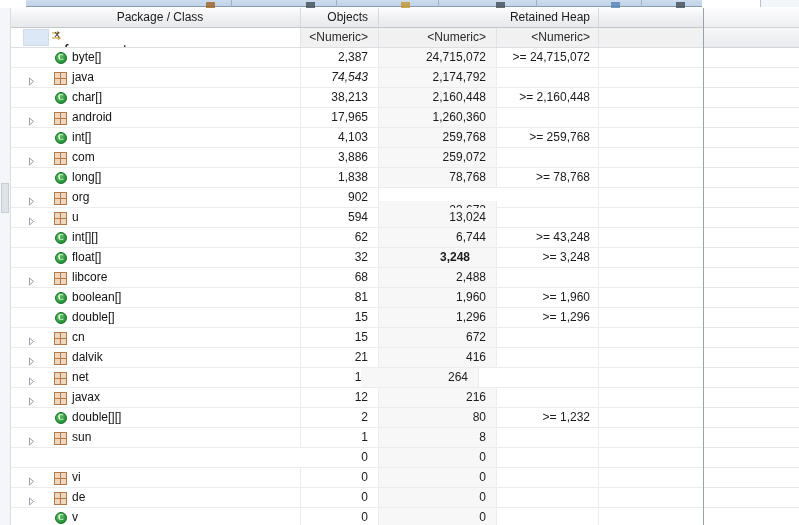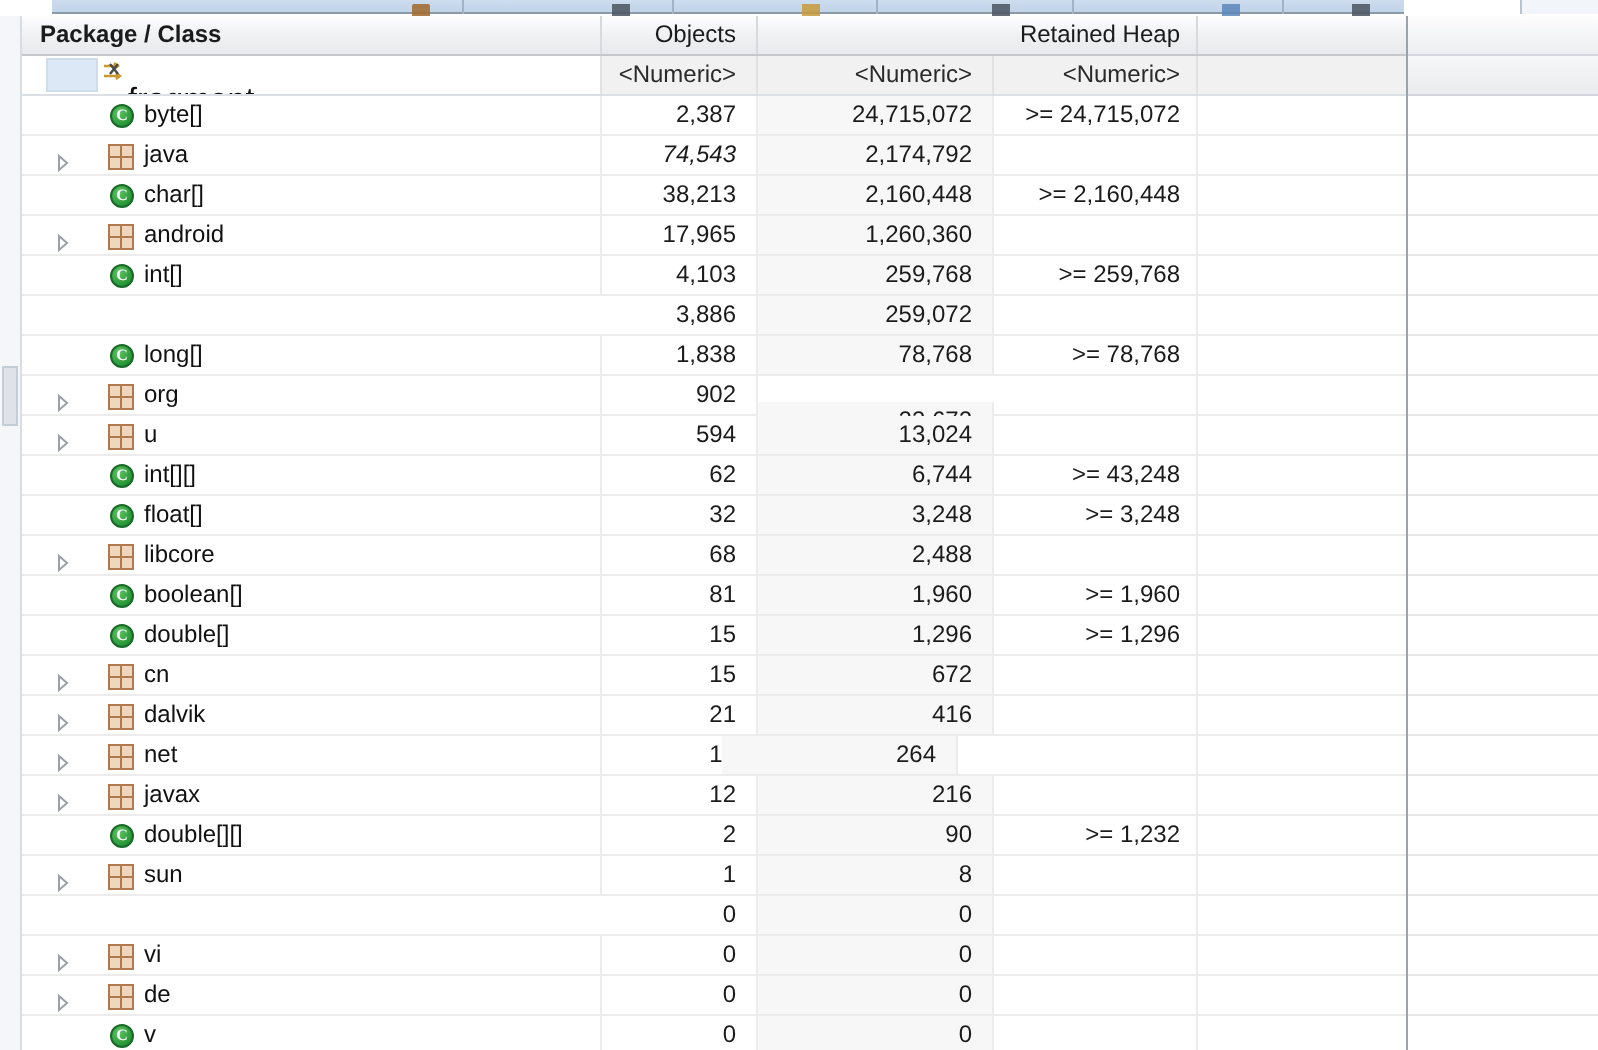--- a/index.html
+++ b/index.html
@@ -129,21 +129,21 @@
     position: absolute;
     top: 0; height: 19px;
     line-height: 19px;
     font-size: 12px;
     color: #1b1b1b;
     border-right: 1px solid #d6d9dd;
     box-sizing: border-box;
     overflow: hidden;
     white-space: nowrap;
   }
-  .hdr-cell.left  { text-align: left;  padding-left: 9px; font-weight: bold; }
+  .hdr-cell.left  { text-align: center;  padding-left: 9px; }
   .hdr-cell.right { text-align: right; padding-right: 10px; }
   .hdr-cell.sorted {
     background: linear-gradient(to bottom, #dff0fb 0%, #cfe8f8 100%);
     border-left: 1px solid #9fcbe6;
     border-right: 1px solid #9fcbe6;
   }
   .sort-arrow {
     position: absolute;
     left: 50%; top: 0px;
     margin-left: -4px;
@@ -416,20 +416,30 @@
             <span>C</span>
           </span>
           <span class="row-label">int[]</span>
         </div>
         <div class="cell-num plain" style="left: 290px; width: 78px; padding-right: 10px;">4,103</div>
         <div class="cell-num alt" style="left: 368px; width: 118px; padding-right: 10px;">259,768</div>
         <div class="cell-num plain" style="left: 486px; width: 102px; padding-right: 8px;">&gt;= 259,768</div>
         <div class="cell-tail" style="left: 588px; width: 104px;"></div>
       </div>
       <div class="row" style="top: 140px;">
+        <div class="cell-name" style="width: 290px;">
+          <span class="exp-wrap"><svg width="9" height="9" viewBox="0 0 9 9">
+              <path d="M2.5 1 L6.5 4.5 L2.5 8 Z" fill="#ffffff" stroke="#9aa0a6" stroke-width="1"></path>
+            </svg></span>
+          <span class="ico-pkg">
+            <i class="h"></i>
+            <i class="v"></i>
+          </span>
+          <span class="row-label">com</span>
+        </div>
         <div class="cell-num plain" style="left: 290px; width: 78px; padding-right: 10px;">3,886</div>
         <div class="cell-num alt" style="left: 368px; width: 118px; padding-right: 10px;">259,072</div>
         <div class="cell-num plain" style="left: 486px; width: 102px; padding-right: 8px;"></div>
         <div class="cell-tail" style="left: 588px; width: 104px;"></div>
       </div>
       <div class="row" style="top: 160px;">
         <div class="cell-name" style="width: 290px;">
           <span class="ico-class">
             <span>C</span>
           </span>
@@ -485,21 +495,21 @@
         <div class="cell-tail" style="left: 588px; width: 104px;"></div>
       </div>
       <div class="row" style="top: 240px;">
         <div class="cell-name" style="width: 290px;">
           <span class="ico-class">
             <span>C</span>
           </span>
           <span class="row-label">float[]</span>
         </div>
         <div class="cell-num plain" style="left: 290px; width: 78px; padding-right: 10px;">32</div>
-        <div class="cell-num alt" style="left: 368px; width: 118px; padding-right: 10px;">3,248</div>
+        <div class="cell-num alt" style="left: 368px; width: 118px; padding-right: 26px; font-weight: bold;">3,248</div>
         <div class="cell-num plain" style="left: 486px; width: 102px; padding-right: 8px;">&gt;= 3,248</div>
         <div class="cell-tail" style="left: 588px; width: 104px;"></div>
       </div>
       <div class="row" style="top: 260px;">
         <div class="cell-name" style="width: 290px;">
           <span class="exp-wrap"><svg width="9" height="9" viewBox="0 0 9 9">
               <path d="M2.5 1 L6.5 4.5 L2.5 8 Z" fill="#ffffff" stroke="#9aa0a6" stroke-width="1"></path>
             </svg></span>
           <span class="ico-pkg">
             <i class="h"></i>
@@ -601,21 +611,21 @@
         <div class="cell-tail" style="left: 588px; width: 104px;"></div>
       </div>
       <div class="row" style="top: 400px;">
         <div class="cell-name" style="width: 290px;">
           <span class="ico-class">
             <span>C</span>
           </span>
           <span class="row-label">double[][]</span>
         </div>
         <div class="cell-num plain" style="left: 290px; width: 78px; padding-right: 10px;">2</div>
-        <div class="cell-num alt" style="left: 368px; width: 118px; padding-right: 10px;">90</div>
+        <div class="cell-num alt" style="left: 368px; width: 118px; padding-right: 10px;">80</div>
         <div class="cell-num plain" style="left: 486px; width: 102px; padding-right: 8px;">&gt;= 1,232</div>
         <div class="cell-tail" style="left: 588px; width: 104px;"></div>
       </div>
       <div class="row" style="top: 420px;">
         <div class="cell-name" style="width: 290px;">
           <span class="exp-wrap"><svg width="9" height="9" viewBox="0 0 9 9">
               <path d="M2.5 1 L6.5 4.5 L2.5 8 Z" fill="#ffffff" stroke="#9aa0a6" stroke-width="1"></path>
             </svg></span>
           <span class="ico-pkg">
             <i class="h"></i>

